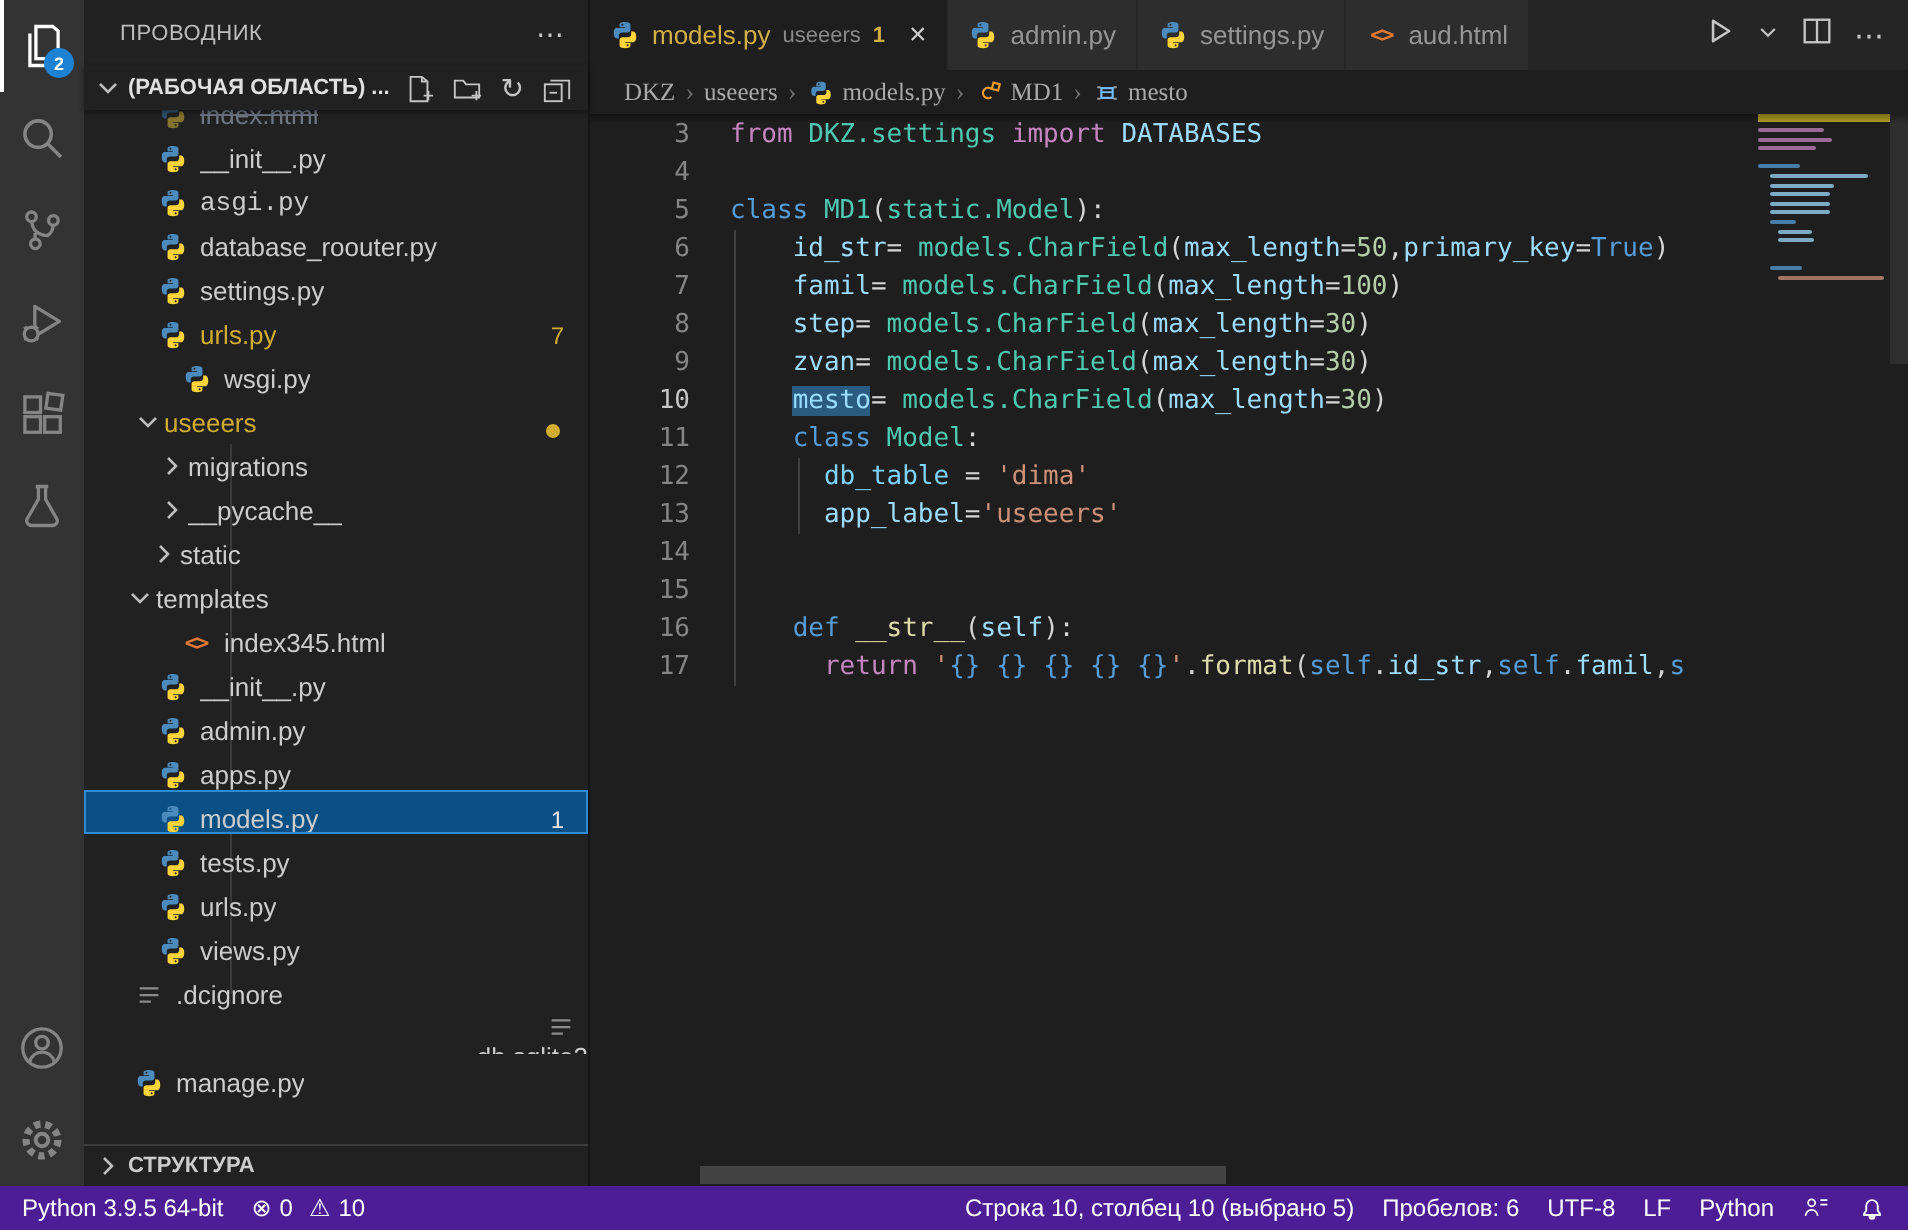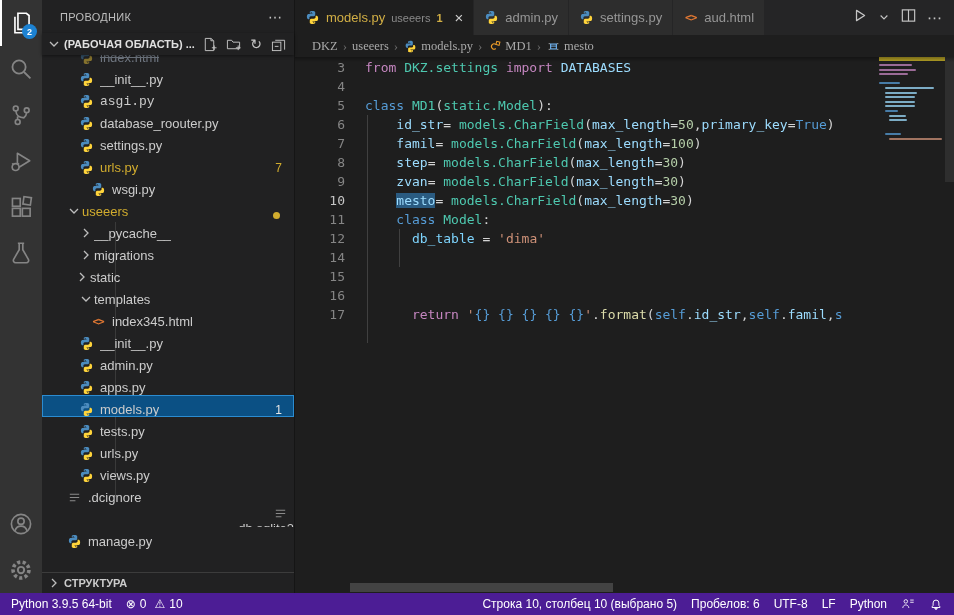--- a/index.html
+++ b/index.html
@@ -260,35 +260,35 @@
             <span class="chev"><svg viewBox="0 0 16 16">
                 <path d="M4 6l4 4 4-4" fill="none" stroke="currentColor" stroke-width="1.3"></path>
               </svg></span>
             <span class="label" style="color: rgb(209, 172, 46);">useeers</span>
             <span class="dot"></span>
           </div>
           <div class="row" style="padding-left: 36px;">
             <span class="chev"><svg viewBox="0 0 16 16">
                 <path d="M6 4l4 4-4 4" fill="none" stroke="currentColor" stroke-width="1.3"></path>
               </svg></span>
-            <span class="label">__pycache__</span>
+            <span class="label">migrations</span>
           </div>
           <div class="row" style="padding-left: 36px;">
             <span class="chev"><svg viewBox="0 0 16 16">
                 <path d="M6 4l4 4-4 4" fill="none" stroke="currentColor" stroke-width="1.3"></path>
               </svg></span>
-            <span class="label">migrations</span>
+            <span class="label">__pycache__</span>
           </div>
           <div class="row" style="padding-left: 32px;">
             <span class="chev"><svg viewBox="0 0 16 16">
                 <path d="M6 4l4 4-4 4" fill="none" stroke="currentColor" stroke-width="1.3"></path>
               </svg></span>
             <span class="label">static</span>
           </div>
-          <div class="row" style="padding-left: 36px;">
+          <div class="row" style="padding-left: 20px;">
             <span class="chev"><svg viewBox="0 0 16 16">
                 <path d="M4 6l4 4 4-4" fill="none" stroke="currentColor" stroke-width="1.3"></path>
               </svg></span>
             <span class="label">templates</span>
           </div>
           <div class="row" style="padding-left: 48px;">
             <span class="ficon">
               <span class="html-glyph">&lt;&gt;</span>
             </span>
             <span class="label">index345.html</span>
@@ -493,23 +493,24 @@
             <div class="cl"><div class="gut">3</div><div class="txt"><span style="color: rgb(197, 134, 192);">from </span><span style="color: rgb(78, 201, 176);">DKZ.settings </span><span style="color: rgb(197, 134, 192);">import </span><span style="color: rgb(156, 220, 254);">DATABASES</span></div></div>
             <div class="cl"><div class="gut">4</div><div class="txt"></div></div>
             <div class="cl"><div class="gut">5</div><div class="txt"><span style="color: rgb(86, 156, 214);">class </span><span style="color: rgb(78, 201, 176);">MD1</span><span style="color: rgb(212, 212, 212);">(</span><span style="color: rgb(78, 201, 176);">static.Model</span><span style="color: rgb(212, 212, 212);">):</span></div></div>
             <div class="cl"><div class="gut">6</div><div class="txt"><span style="color: rgb(212, 212, 212);">    </span><span style="color: rgb(156, 220, 254);">id_str</span><span style="color: rgb(212, 212, 212);">= </span><span style="color: rgb(78, 201, 176);">models.CharField</span><span style="color: rgb(212, 212, 212);">(</span><span style="color: rgb(156, 220, 254);">max_length</span><span style="color: rgb(212, 212, 212);">=</span><span style="color: rgb(181, 206, 168);">50</span><span style="color: rgb(212, 212, 212);">,</span><span style="color: rgb(156, 220, 254);">primary_key</span><span style="color: rgb(212, 212, 212);">=</span><span style="color: rgb(86, 156, 214);">True</span><span style="color: rgb(212, 212, 212);">)</span></div></div>
             <div class="cl"><div class="gut">7</div><div class="txt"><span style="color: rgb(212, 212, 212);">    </span><span style="color: rgb(156, 220, 254);">famil</span><span style="color: rgb(212, 212, 212);">= </span><span style="color: rgb(78, 201, 176);">models.CharField</span><span style="color: rgb(212, 212, 212);">(</span><span style="color: rgb(156, 220, 254);">max_length</span><span style="color: rgb(212, 212, 212);">=</span><span style="color: rgb(181, 206, 168);">100</span><span style="color: rgb(212, 212, 212);">)</span></div></div>
             <div class="cl"><div class="gut">8</div><div class="txt"><span style="color: rgb(212, 212, 212);">    </span><span style="color: rgb(156, 220, 254);">step</span><span style="color: rgb(212, 212, 212);">= </span><span style="color: rgb(78, 201, 176);">models.CharField</span><span style="color: rgb(212, 212, 212);">(</span><span style="color: rgb(156, 220, 254);">max_length</span><span style="color: rgb(212, 212, 212);">=</span><span style="color: rgb(181, 206, 168);">30</span><span style="color: rgb(212, 212, 212);">)</span></div></div>
             <div class="cl"><div class="gut">9</div><div class="txt"><span style="color: rgb(212, 212, 212);">    </span><span style="color: rgb(156, 220, 254);">zvan</span><span style="color: rgb(212, 212, 212);">= </span><span style="color: rgb(78, 201, 176);">models.CharField</span><span style="color: rgb(212, 212, 212);">(</span><span style="color: rgb(156, 220, 254);">max_length</span><span style="color: rgb(212, 212, 212);">=</span><span style="color: rgb(181, 206, 168);">30</span><span style="color: rgb(212, 212, 212);">)</span></div></div>
             <div class="cl current"><div class="gut">10</div><div class="txt"><span style="color: rgb(212, 212, 212);">    </span><span class="tok-sel" style="color: rgb(156, 220, 254);">mesto</span><span style="color: rgb(212, 212, 212);">= </span><span style="color: rgb(78, 201, 176);">models.CharField</span><span style="color: rgb(212, 212, 212);">(</span><span style="color: rgb(156, 220, 254);">max_length</span><span style="color: rgb(212, 212, 212);">=</span><span style="color: rgb(181, 206, 168);">30</span><span style="color: rgb(212, 212, 212);">)</span></div></div>
             <div class="cl"><div class="gut">11</div><div class="txt"><span style="color: rgb(212, 212, 212);">    </span><span style="color: rgb(86, 156, 214);">class </span><span style="color: rgb(78, 201, 176);">Model</span><span style="color: rgb(212, 212, 212);">:</span></div></div>
             <div class="cl"><div class="gut">12</div><div class="txt"><span style="color: rgb(212, 212, 212);">      </span><span style="color: #7dd3fc;">db_table</span><span style="color: rgb(212, 212, 212);"> = </span><span style="color: rgb(206, 145, 120);">'dima'</span></div></div>
+            <div class="cl"><div class="gut">13</div><div class="txt"><span style="color: rgb(212, 212, 212);">      </span><span style="color: rgb(156, 220, 254);">app_label</span><span style="color: rgb(212, 212, 212);">=</span><span style="color: rgb(206, 145, 120);">'useeers'</span></div></div>
             <div class="cl"><div class="gut">14</div><div class="txt"></div></div>
             <div class="cl"><div class="gut">15</div><div class="txt"></div></div>
-            <div class="cl"><div class="gut">16</div></div>
+            <div class="cl"><div class="gut">16</div><div class="txt"><span style="color: rgb(212, 212, 212);">    </span><span style="color: rgb(86, 156, 214);">def </span><span style="color: rgb(220, 220, 170);">__str__</span><span style="color: rgb(212, 212, 212);">(</span><span style="color: rgb(156, 220, 254);">self</span><span style="color: rgb(212, 212, 212);">):</span></div></div>
             <div class="cl"><div class="gut">17</div><div class="txt"><span style="color: rgb(212, 212, 212);">      </span><span style="color: rgb(197, 134, 192);">return </span><span style="color: rgb(206, 145, 120);">'</span><span style="color: rgb(86, 156, 214);">{}</span><span style="color: rgb(206, 145, 120);"> </span><span style="color: rgb(86, 156, 214);">{}</span><span style="color: rgb(206, 145, 120);"> </span><span style="color: rgb(86, 156, 214);">{}</span><span style="color: rgb(206, 145, 120);"> </span><span style="color: rgb(86, 156, 214);">{}</span><span style="color: rgb(206, 145, 120);"> </span><span style="color: rgb(86, 156, 214);">{}</span><span style="color: rgb(206, 145, 120);">'</span><span style="color: rgb(212, 212, 212);">.</span><span style="color: rgb(220, 220, 170);">format</span><span style="color: rgb(212, 212, 212);">(</span><span style="color: rgb(86, 156, 214);">self</span><span style="color: rgb(212, 212, 212);">.</span><span style="color: rgb(156, 220, 254);">id_str</span><span style="color: rgb(212, 212, 212);">,</span><span style="color: rgb(86, 156, 214);">self</span><span style="color: rgb(212, 212, 212);">.</span><span style="color: rgb(156, 220, 254);">famil</span><span style="color: rgb(212, 212, 212);">,</span><span style="color: rgb(86, 156, 214);">s</span></div></div>
           </div>
         <div class="minimap">
             <div class="mm-bar" style="background: rgb(181, 161, 37);"></div>
             <div class="mm-line" style="width: 33px; margin-left: 0px; background: rgb(197, 134, 192);"></div>
             <div class="mm-line" style="width: 37.2px; margin-left: 0px; background: rgb(197, 134, 192);"></div>
             <div class="mm-line" style="width: 28.8px; margin-left: 0px; background: rgb(197, 134, 192);"></div>
             <div class="mm-line" style="width: 0px; margin-left: 0px; background: rgb(212, 212, 212);"></div>
             <div class="mm-line" style="width: 21px; margin-left: 0px; background: rgb(86, 156, 214);"></div>
             <div class="mm-line" style="width: 49.2px; margin-left: 6px; background: rgb(156, 220, 254);"></div>

